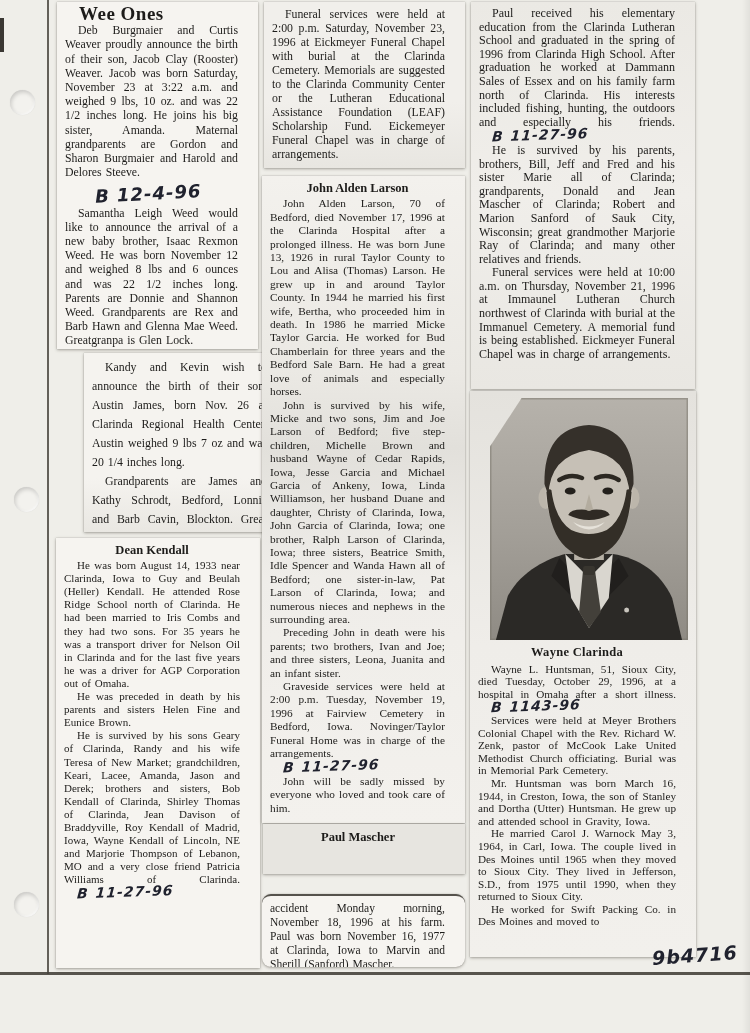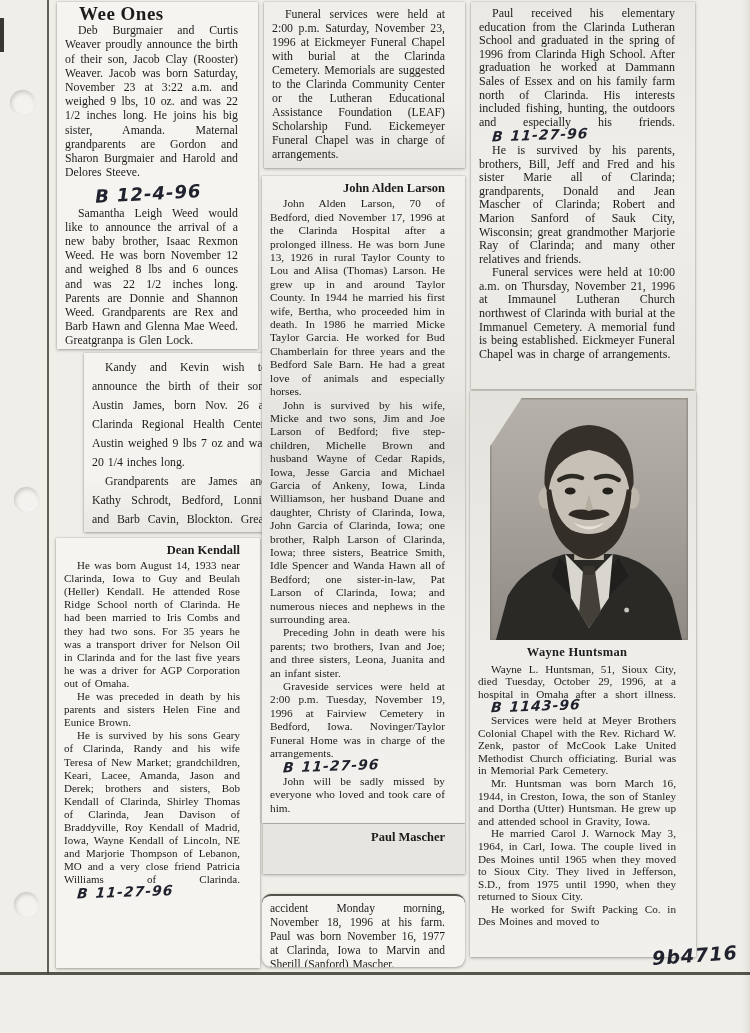--- a/index.html
+++ b/index.html
@@ -9,21 +9,21 @@
         background:linear-gradient(90deg,rgba(0,0,0,0),rgba(0,0,0,.06));pointer-events:none;}
   .vline{position:absolute;left:47px;top:0;width:2px;height:974px;background:#4a463f;opacity:.85;}
   .hline{position:absolute;left:0;top:972px;width:750px;height:3px;background:#46433c;opacity:.9;}
   .edge-mark{position:absolute;left:0;top:18px;width:4px;height:34px;background:#3a3733;}
   .hole{position:absolute;width:25px;height:25px;border-radius:50%;background:#f3f2ee;
         box-shadow:inset 1px 2px 4px rgba(0,0,0,.18), inset -1px -1px 2px rgba(255,255,255,.8), 0 0 1px rgba(0,0,0,.12);}
   .clip{position:absolute;box-sizing:border-box;padding:5px 20px 6px 8px;background:#f6f4f0;
         color:#1d1c1a;box-shadow:0 1px 3px rgba(60,55,45,.4), 0 0 1px rgba(0,0,0,.25);overflow:hidden;}
   .np{margin:0;text-indent:13px;text-align:justify;word-spacing:1px;}
   .np.noindent{text-indent:0;}
-  .obit-title{margin:1px 0 2px 0;text-align:right;font-weight:bold;font-size:12.5px;}
+  .obit-title{margin:1px 0 2px 0;text-align:center;font-weight:bold;font-size:12.5px;}
   .wee-title{margin:0 0 2px 14px;font-weight:bold;font-size:19px;letter-spacing:.5px;}
   .hw{font-family:"DejaVu Sans", sans-serif;font-style:italic;font-weight:bold;
       color:#20222e;letter-spacing:1px;}
   .hw-line{display:block;margin:7px 0 5px 30px;font-size:18px;transform:rotate(-3deg);}
   .hw-inline{display:inline-block;font-size:14px;transform:rotate(-2deg) skewX(-6deg);}
   .hw-corner{position:absolute;left:652px;top:944px;font-size:19px;transform:rotate(-4deg);}
   
   #c1a{left:57px;top:2px;width:201px;height:347px;font-size:11.8px;line-height:14.2px;}
   #c1b{left:56px;top:353px;width:203px;height:179px;font-size:11.8px;line-height:19px;
        background:linear-gradient(180deg,#f5f3ef 70%,#e9e7e2 100%);margin-left:28px;}
@@ -144,21 +144,21 @@
         <path d="M107 80 Q119 75 130 82" stroke="#2c2822" stroke-width="4.5" fill="none" stroke-linecap="round"></path>
 
         <ellipse cx="81" cy="93" rx="5.5" ry="3.6" fill="#23201c"></ellipse>
         <ellipse cx="119" cy="93" rx="5.5" ry="3.6" fill="#23201c"></ellipse>
 
         <path d="M100 96 L96 111 Q100 115 104 111 Z" fill="#b3ac9f"></path>
 
         <circle cx="138" cy="212" r="2.5" fill="#c9c5bd"></circle>
       </svg>
     </div>
-    <p class="caption">Wayne Huntsman</p>
+    <p class="caption">Wayne Clarinda</p>
     <p class="np"><span>Wayne L. Huntsman, 51, Sioux City, died Tuesday, October 29, 1996, at a hospital in Omaha after a short illness.</span> <span class="hw hw-inline">B 1143-96</span></p>
     <p class="np">Services were held at Meyer Brothers Colonial Chapel with the Rev. Richard W. Zenk, pastor of McCook Lake United Methodist Church officiating. Burial was in Memorial Park Cemetery.</p>
     <p class="np">Mr. Huntsman was born March 16, 1944, in Creston, Iowa, the son of Stanley and Dortha (Utter) Huntsman. He grew up and attended school in Gravity, Iowa.</p>
     <p class="np">He married Carol J. Warnock May 3, 1964, in Carl, Iowa. The couple lived in Des Moines until 1965 when they moved to Sioux City. They lived in Jefferson, S.D., from 1975 until 1990, when they returned to Sioux City.</p>
     <p class="np">He worked for Swift Packing Co. in Des Moines and moved to</p>
   </div>
 
   <span class="hw hw-corner">9b4716</span>
 
 </div>

